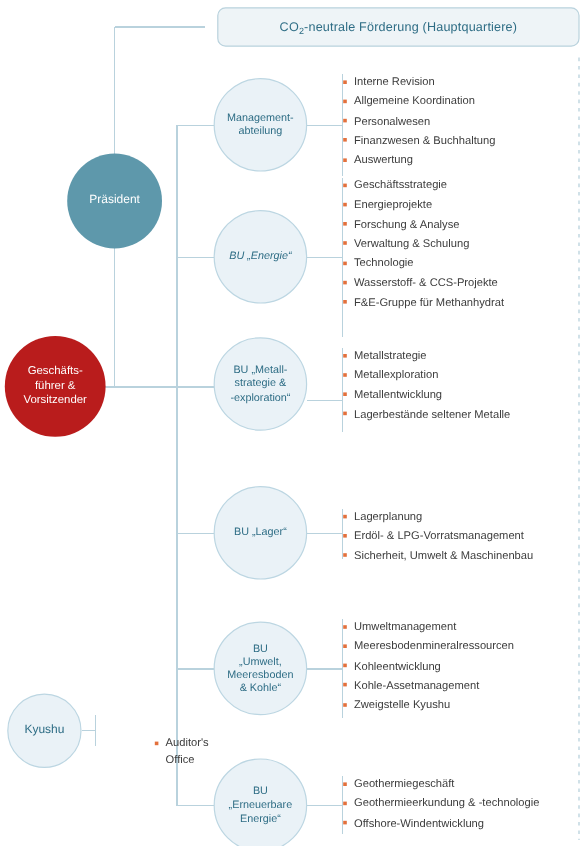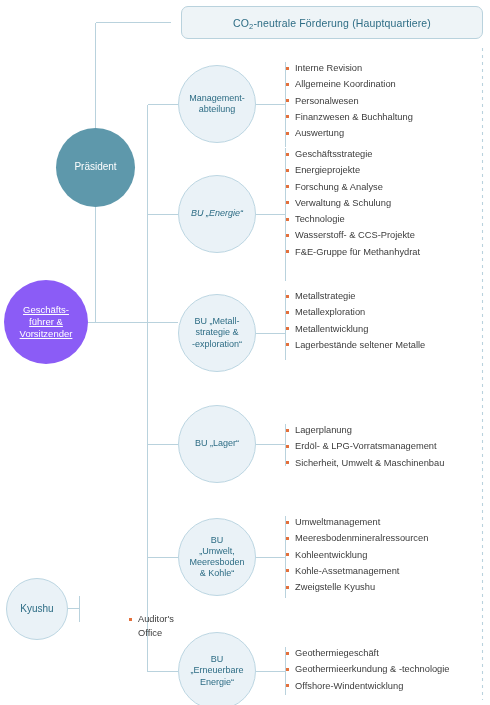--- a/index.html
+++ b/index.html
@@ -22,33 +22,33 @@
     font-size:10.5px;color:#2e6d85;letter-spacing:.15px;white-space:nowrap;
   }
   .header-pill .hp-text sub{font-size:7.5px;vertical-align:baseline;position:relative;top:2px;}
 
   
   .node-circle{
     position:absolute;border-radius:50%;
     display:flex;align-items:center;justify-content:center;text-align:center;
     box-sizing:border-box;line-height:1.25;
   }
-  .circle-dark{background:#8b5cf6;color:#ffffff;border:none;text-decoration:underline;}
+  .circle-dark{background:#b91c1c;color:#ffffff;border:none;}
   .circle-mid{background:#5e98ab;color:#ffffff;border:none;}
   .circle-light{background:#eaf2f7;border:1px solid #bcd6e2;color:#2e6d85;}
   .circle-label{display:block;padding:0 6px;}
 
   #node-praesident{left:56px;top:128px;width:79px;height:79px;font-size:10px;}
   #node-ceo{left:4px;top:280px;width:84px;height:84px;font-size:9.5px;}
   #node-auditor{left:6px;top:578px;width:62px;height:62px;font-size:10px;}
 
   .bu-circle{width:78px;height:78px;font-size:9px;}
   #node-management{left:178px;top:65px;}
   #node-energie{left:178px;top:175px;font-style:italic;}
-  #node-metall{left:178px;top:294px;text-align:center;}
+  #node-metall{left:178px;top:281px;text-align:center;}
   #node-lager{left:178px;top:405px;}
   #node-umwelt{left:178px;top:518px;}
   #node-erneuerbare{left:178px;top:632px;}
 
   
   .item-list{position:absolute;left:286px;}
   .item-list li{
     list-style:none;margin:0;padding:0 0 0 9px;position:relative;
     font-size:9.3px;line-height:16.3px;color:#3c3c3c;white-space:nowrap;
   }

